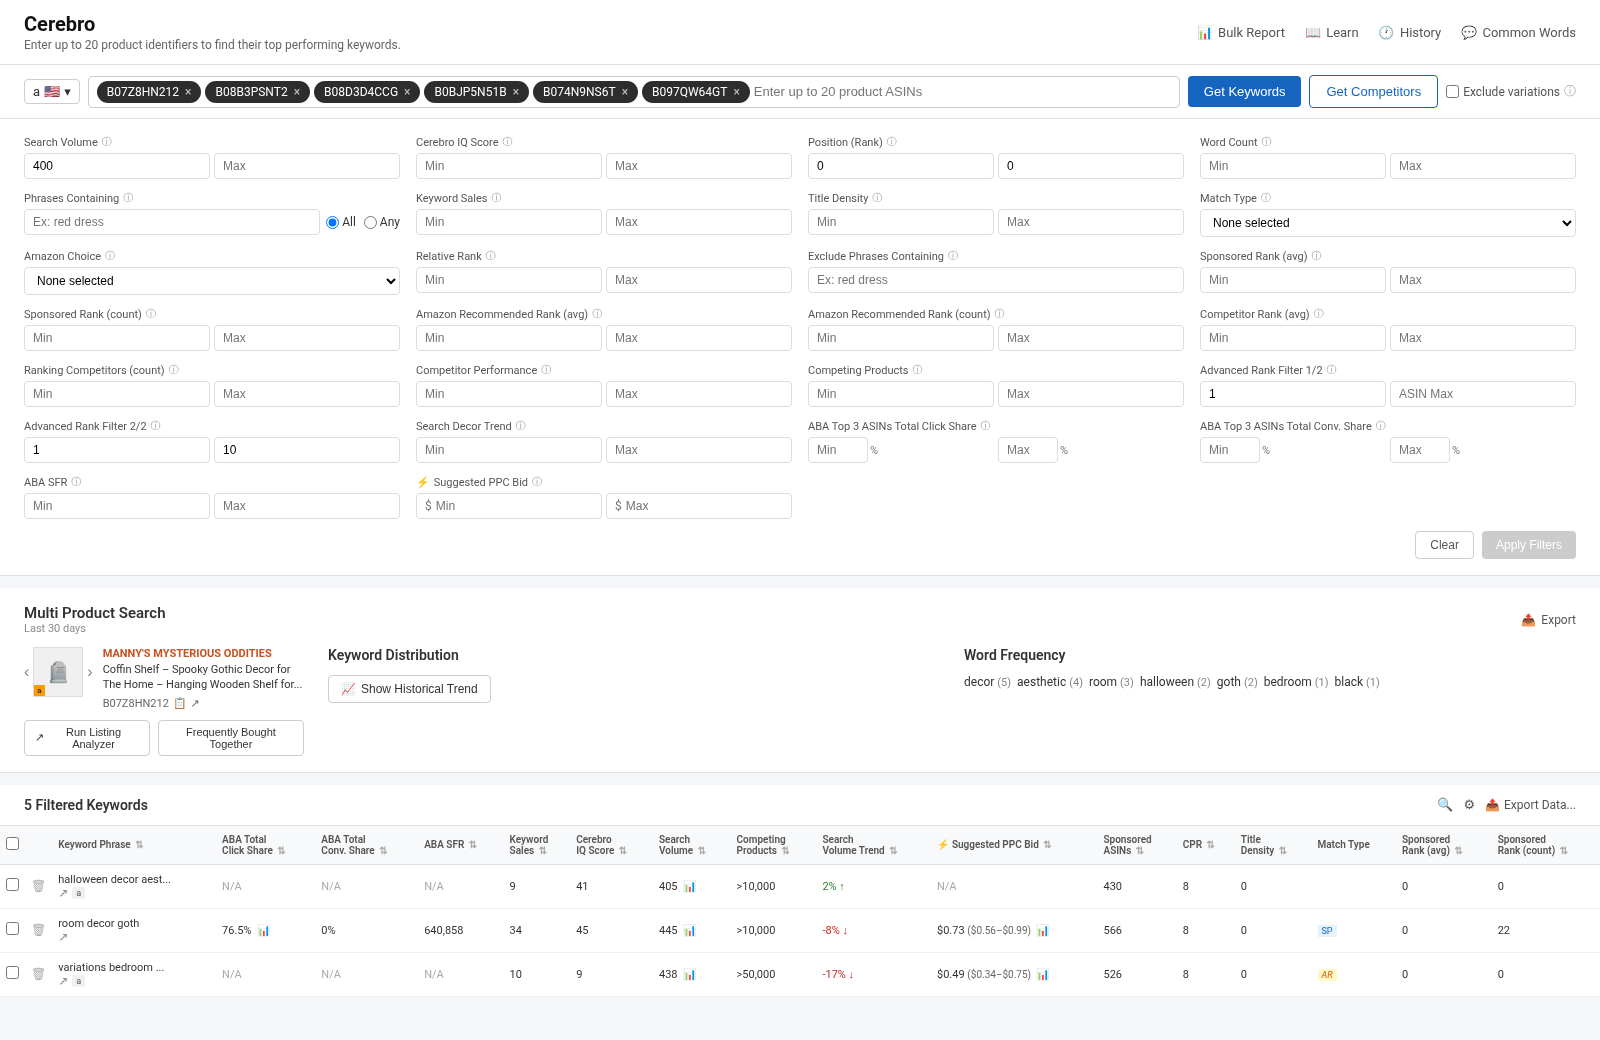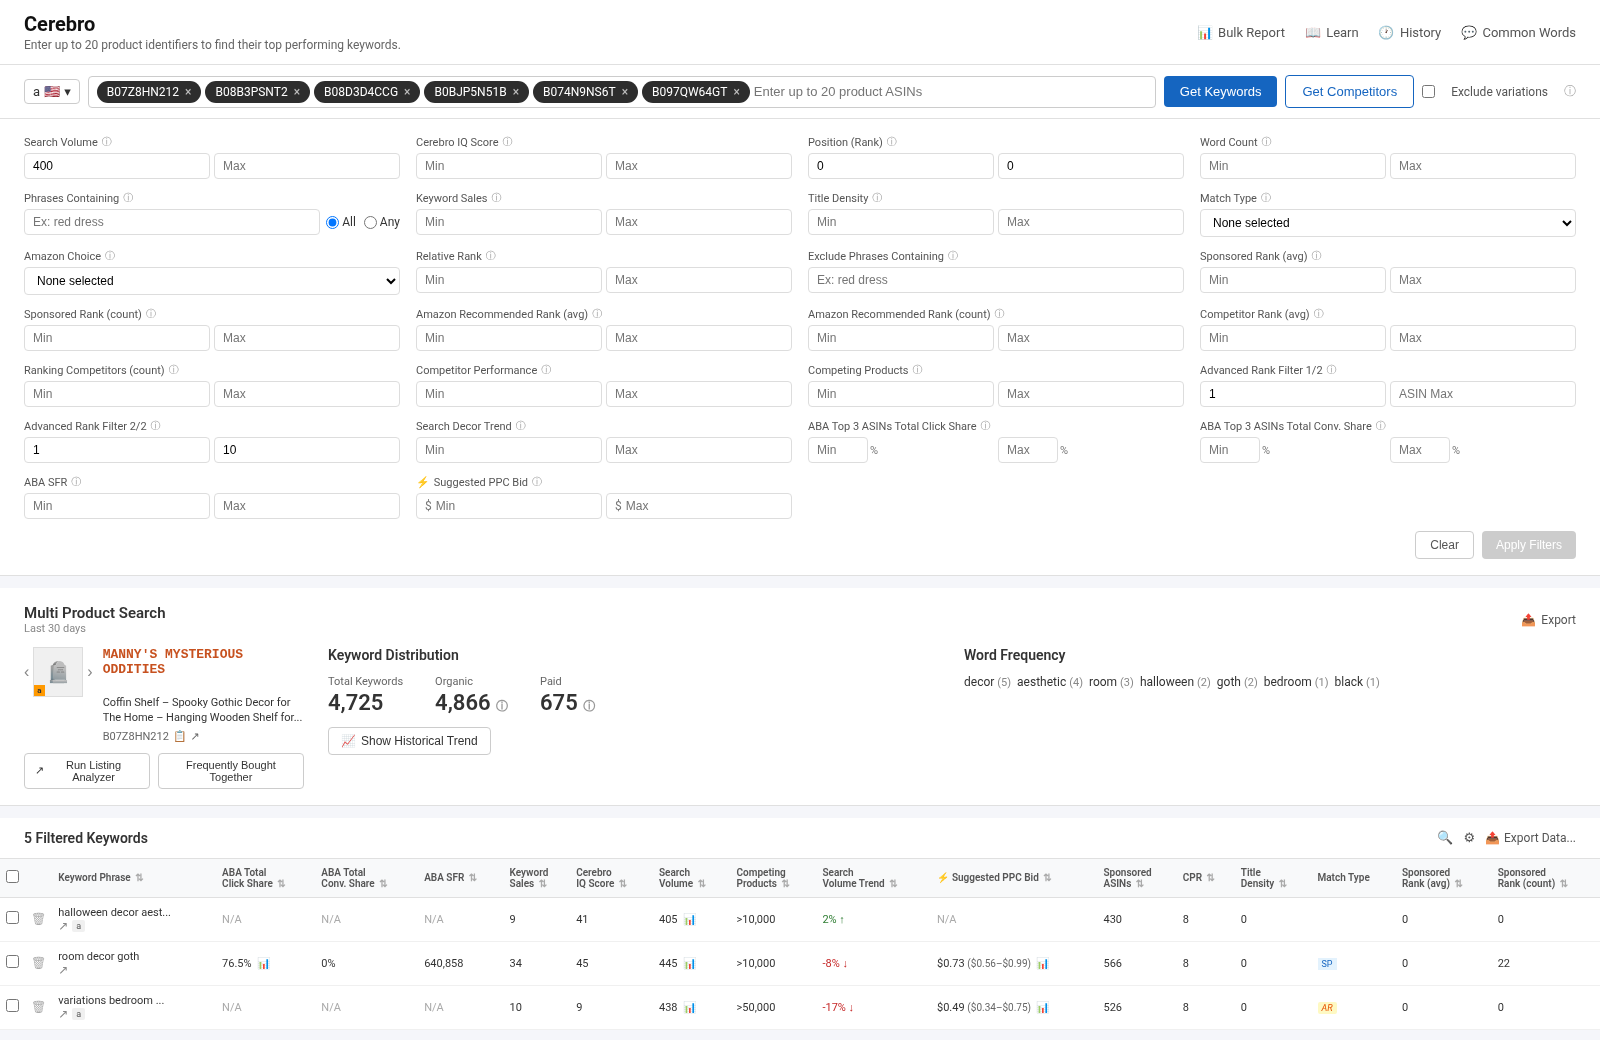--- a/index.html
+++ b/index.html
@@ -15,21 +15,21 @@
     
     .search-bar { background: #fff; padding: 10px 24px; border-bottom: 1px solid #e0e0e0; display: flex; align-items: center; gap: 8px; }
     .country-select { display: flex; align-items: center; gap: 4px; border: 1px solid #ccc; border-radius: 4px; padding: 4px 8px; background: #fff; cursor: pointer; font-size: 13px; }
     .asin-tags { display: flex; flex-wrap: wrap; gap: 4px; flex: 1; }
     .asin-tag { background: #2d2d2d; color: #fff; border-radius: 20px; padding: 4px 10px; font-size: 12px; display: flex; align-items: center; gap: 6px; }
     .asin-tag .remove { cursor: pointer; opacity: 0.7; }
     .asin-input { border: none; outline: none; flex: 1; min-width: 150px; font-size: 13px; color: #999; }
     .search-input-wrapper { display: flex; align-items: center; flex: 1; border: 1px solid #ccc; border-radius: 4px; padding: 4px 8px; background: #fff; }
     .btn-primary { background: #1565c0; color: #fff; border: none; border-radius: 4px; padding: 8px 16px; font-size: 13px; cursor: pointer; white-space: nowrap; }
     .btn-secondary { background: #fff; color: #1565c0; border: 1px solid #1565c0; border-radius: 4px; padding: 8px 16px; font-size: 13px; cursor: pointer; white-space: nowrap; }
-    .exclude-check { display: flex; align-items: center; gap: 16px; font-size: 12px; color: #555; }
+    .exclude-check { display: flex; align-items: center; gap: 4px; font-size: 12px; color: #555; }
 
     
     .filters-section { background: #fff; margin: 0; padding: 16px 24px; border-bottom: 1px solid #e0e0e0; }
     .filters-header { display: flex; align-items: center; justify-content: space-between; margin-bottom: 12px; }
     .filters-title { font-size: 16px; font-weight: 600; }
     .filters-subtitle { font-size: 12px; color: #555; margin-top: 2px; }
     .filters-subtitle a { color: #1565c0; text-decoration: none; }
     .hide-filters { color: #1565c0; font-size: 12px; cursor: pointer; display: flex; align-items: center; gap: 4px; }
     
     .filter-grid { display: grid; grid-template-columns: repeat(4, 1fr); gap: 12px 16px; }
@@ -56,21 +56,21 @@
     .mps-subtitle { font-size: 11px; color: #888; }
     .export-btn { display: flex; align-items: center; gap: 5px; color: #555; font-size: 12px; cursor: pointer; }
     
     .mps-content { display: grid; grid-template-columns: 280px 1fr 1fr; gap: 24px; }
     
     .product-card { display: flex; flex-direction: column; }
     .product-info { display: flex; gap: 10px; align-items: flex-start; margin-bottom: 10px; }
     .product-img { width: 50px; height: 50px; background: #f0f0f0; border: 1px solid #ddd; display: flex; align-items: center; justify-content: center; font-size: 20px; flex-shrink: 0; position: relative; }
     .product-img .badge { position: absolute; bottom: 0; left: 0; background: #f90; font-size: 8px; padding: 1px 3px; font-weight: 700; }
     .nav-arrow { background: none; border: none; cursor: pointer; color: #888; font-size: 16px; }
-    .product-details h3 { font-size: 13px; font-weight: 700; color: #c7511f; margin-bottom: 18px; font-family: Liberation Mono, monospace; }
+    .product-details h3 { font-size: 11px; font-weight: 700; color: #c7511f; margin-bottom: 2px; }
     .product-details p { font-size: 11px; color: #333; line-height: 1.4; }
     .product-asin { font-size: 11px; color: #666; margin-top: 4px; display: flex; align-items: center; gap: 4px; }
     .product-actions { display: flex; gap: 8px; }
     .btn-outline-sm { border: 1px solid #ccc; background: #fff; border-radius: 4px; padding: 5px 10px; font-size: 11px; cursor: pointer; display: flex; align-items: center; gap: 4px; color: #333; }
     
     .keyword-dist { }
     .keyword-dist h3 { font-size: 14px; font-weight: 600; margin-bottom: 12px; }
     .kd-stats { display: flex; gap: 32px; margin-bottom: 12px; }
     .kd-stat { }
     .kd-stat-label { font-size: 11px; color: #666; margin-bottom: 2px; }
@@ -528,40 +528,20 @@
           <span>Run Listing Analyzer</span>
         </button>
         <button class="btn-outline-sm">
           <span>Frequently Bought Together</span>
         </button>
       </div>
     </div>
 
     <div class="keyword-dist">
       <h3>Keyword Distribution</h3>
-      <div class="kd-stats">
-        <div class="kd-stat">
-          <div class="kd-stat-label">Total Keywords</div>
-          <div class="kd-stat-value">4,725</div>
-        </div>
-        <div class="kd-stat">
-          <div class="kd-stat-label">Organic</div>
-          <div class="kd-stat-value">
-            <span>4,866</span>
-            <span class="info-icon">ⓘ</span>
-          </div>
-        </div>
-        <div class="kd-stat">
-          <div class="kd-stat-label">Paid</div>
-          <div class="kd-stat-value">
-            <span>675</span>
-            <span class="info-icon">ⓘ</span>
-          </div>
-        </div>
-      </div>
       <button class="show-trend-btn">
         <span>📈</span>
         <span>Show Historical Trend</span>
       </button>
     </div>
 
     <div class="word-freq">
       <h3>Word Frequency</h3>
       <div class="word-list">
         <span class="word-item">decor <span class="count">(5)</span></span>

